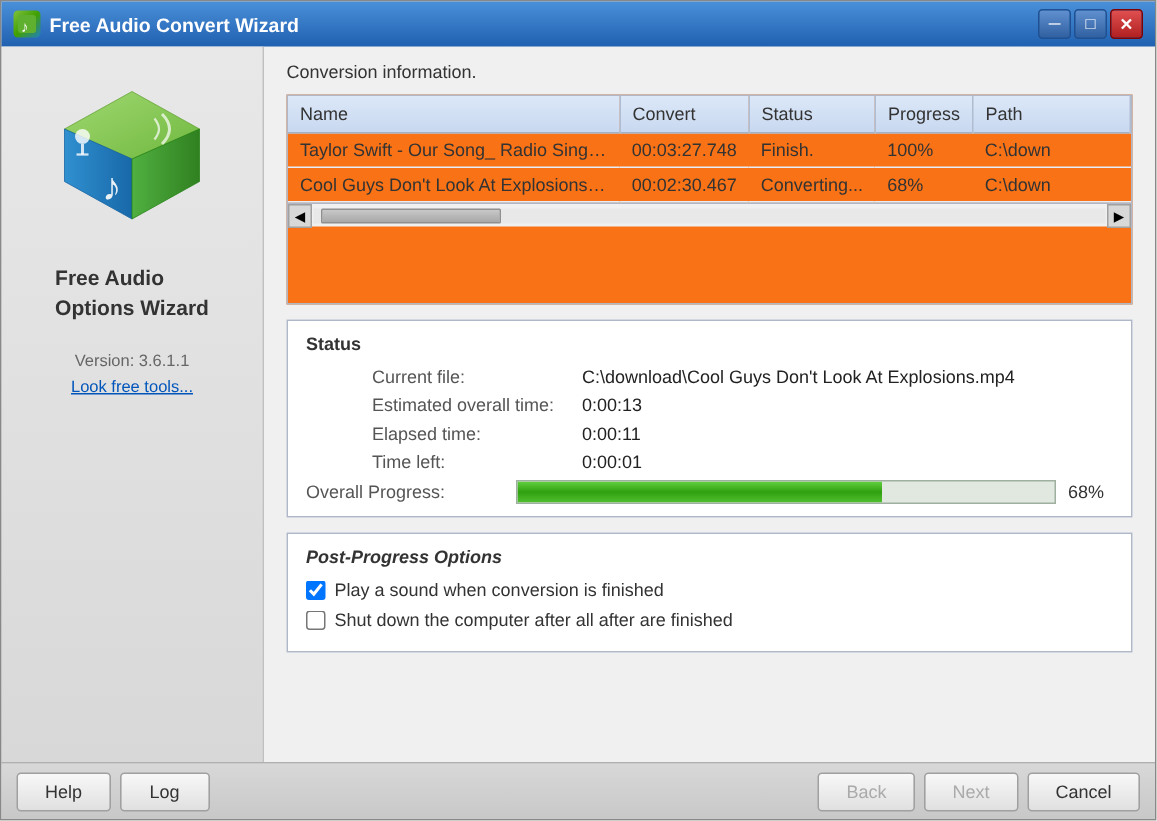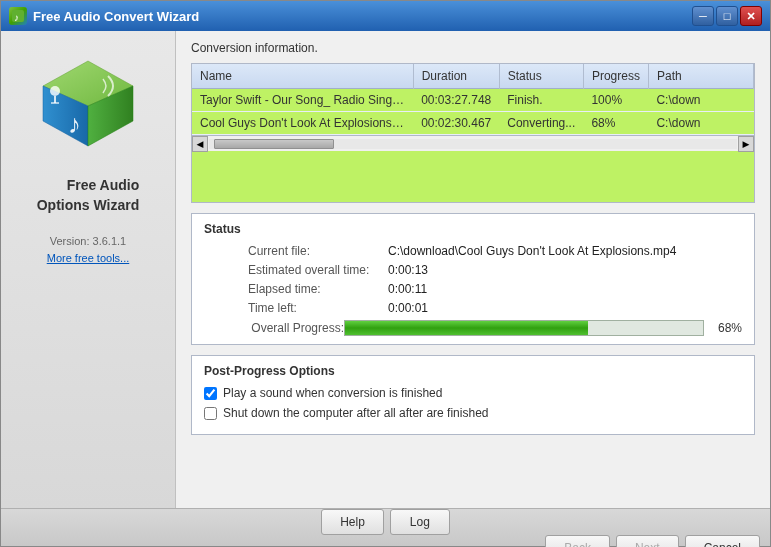--- a/index.html
+++ b/index.html
@@ -84,21 +84,21 @@
       width: 110px;
       height: 110px;
       margin-bottom: 15px;
       position: relative;
     }
     .cube-svg {
       width: 110px;
       height: 110px;
     }
     .sidebar-title {
-      text-align: right;
+      text-align: left;
       font-size: 14px;
       font-weight: bold;
       color: #333;
       line-height: 1.4;
       margin-bottom: 20px;
     }
     .sidebar-version {
       font-size: 11px;
       color: #666;
       text-align: center;
@@ -118,21 +118,21 @@
       padding: 10px 15px;
       overflow: hidden;
     }
     .conversion-info-label {
       font-size: 12px;
       color: #333;
       margin-bottom: 8px;
     }
     .file-table-container {
       border: 1px solid #b0b8c8;
-      background: #bef264;
+      background: #f97316;
       flex-shrink: 0;
       height: 140px;
       overflow: hidden;
     }
     .file-table {
       width: 100%;
       border-collapse: collapse;
     }
     .file-table thead tr {
       background: linear-gradient(to bottom, #dce8f8 0%, #c8d8f0 100%);
@@ -218,21 +218,20 @@
       flex-shrink: 0;
     }
     .status-value {
       font-size: 12px;
       color: #222;
     }
     .progress-row {
       display: flex;
       align-items: center;
       margin-top: 5px;
-      text-align: right;
     }
     .progress-label {
       width: 140px;
       font-size: 12px;
       color: #555;
       flex-shrink: 0;
     }
     .progress-bar-container {
       flex: 1;
       height: 16px;
@@ -255,20 +254,21 @@
       margin-top: 10px;
       border: 1px solid #b0b8c8;
       background: white;
       padding: 8px 12px;
     }
     .post-progress-title {
       font-size: 12px;
       color: #333;
       font-weight: bold;
       margin-bottom: 8px;
+      font-style: italic;
     }
     .checkbox-row {
       display: flex;
       align-items: flex-end;
       margin-bottom: 6px;
     }
     .checkbox-row input[type=checkbox] {
       margin-right: 6px;
     }
     .checkbox-label {
@@ -276,21 +276,20 @@
       color: #333;
     }
     .footer-bar {
       height: 38px;
       background: linear-gradient(to bottom, #d8d8d8 0%, #c8c8c8 100%);
       border-top: 1px solid #b0b0b0;
       display: flex;
       align-items: center;
       padding: 0 10px;
       flex-shrink: 0;
-      flex-direction: column;
     }
     .footer-left {
       display: flex;
       gap: 6px;
     }
     .footer-right {
       margin-left: auto;
       display: flex;
       gap: 6px;
     }
@@ -369,32 +368,32 @@
 
           <path d="M75 25 Q80 30 80 35 Q80 40 75 45" fill="none" stroke="white" stroke-width="2" opacity="0.7"></path>
           <path d="M70 28 Q73 32 73 35 Q73 38 70 42" fill="none" stroke="white" stroke-width="1.5" opacity="0.7"></path>
         </svg>
       </div>
       <div class="sidebar-title">
         <div>Free Audio</div>
         <div>Options Wizard</div>
       </div>
       <div class="sidebar-version">Version: 3.6.1.1</div>
-      <div class="sidebar-link">More free tools...</div>
+      <div class="sidebar-link">Look free tools...</div>
     </div>
 
     <div class="main-panel">
       <div class="conversion-info-label">Conversion information.</div>
 
       <div class="file-table-container">
         <table class="file-table">
           <thead>
             <tr>
               <th style="width:40%">Name</th>
-              <th style="width:15%">Duration</th>
+              <th style="width:15%">Convert</th>
               <th style="width:15%">Status</th>
               <th style="width:10%">Progress</th>
               <th style="width:20%">Path</th>
             </tr>
           </thead>
           <tbody id="file-table-body">
           <tr>
       <td style="max-width:200px;overflow:hidden;text-overflow:ellipsis;">Taylor Swift - Our Song_ Radio Single Version - ...</td>
       <td>00:03:27.748</td>
       <td>Finish.</td>

